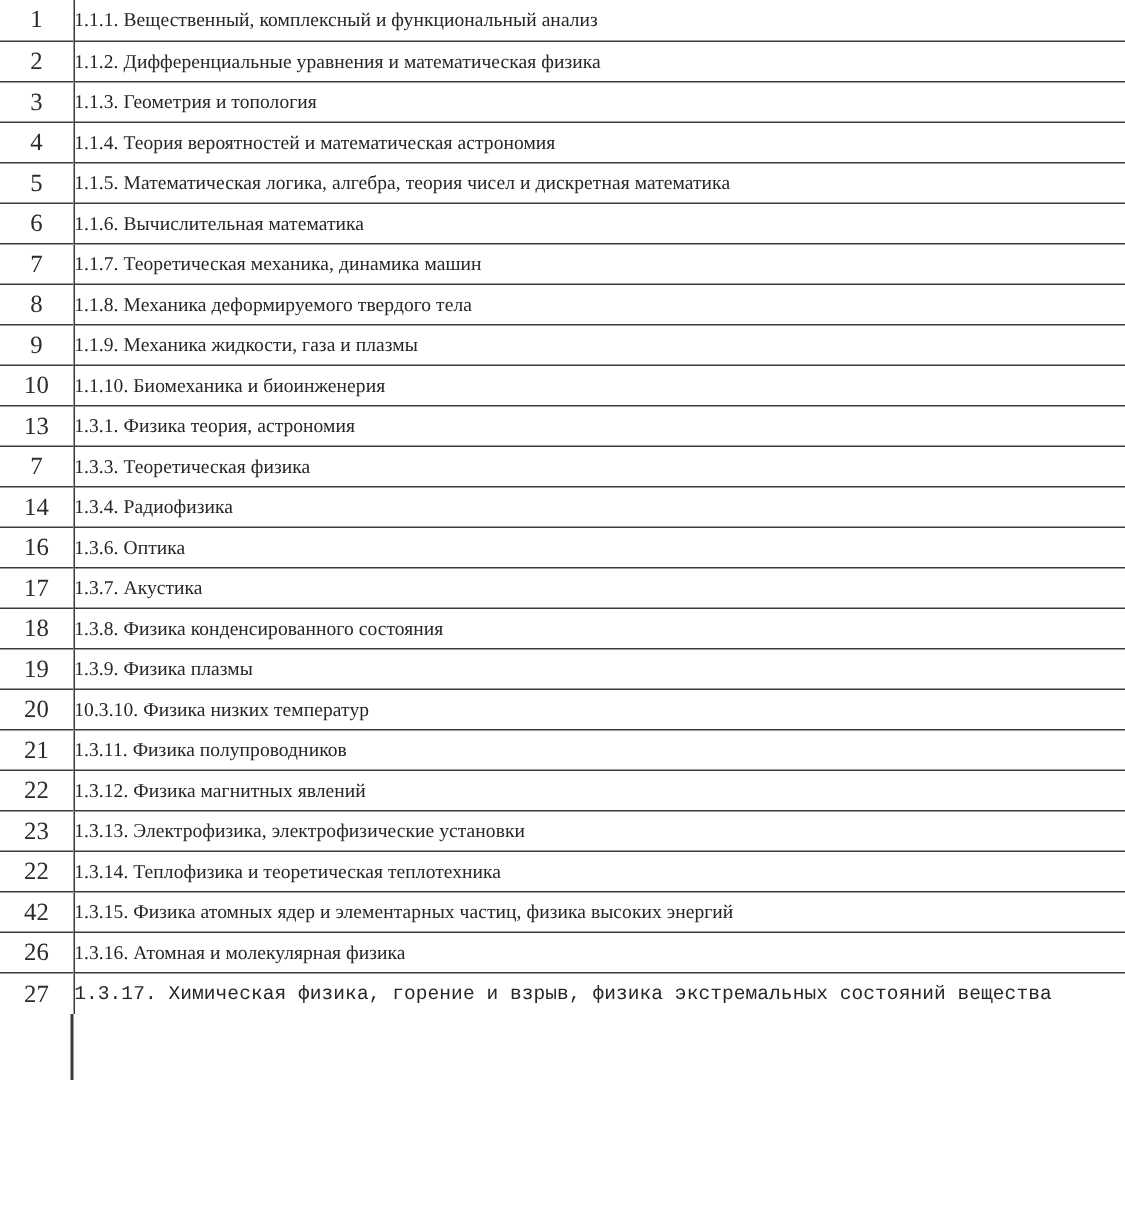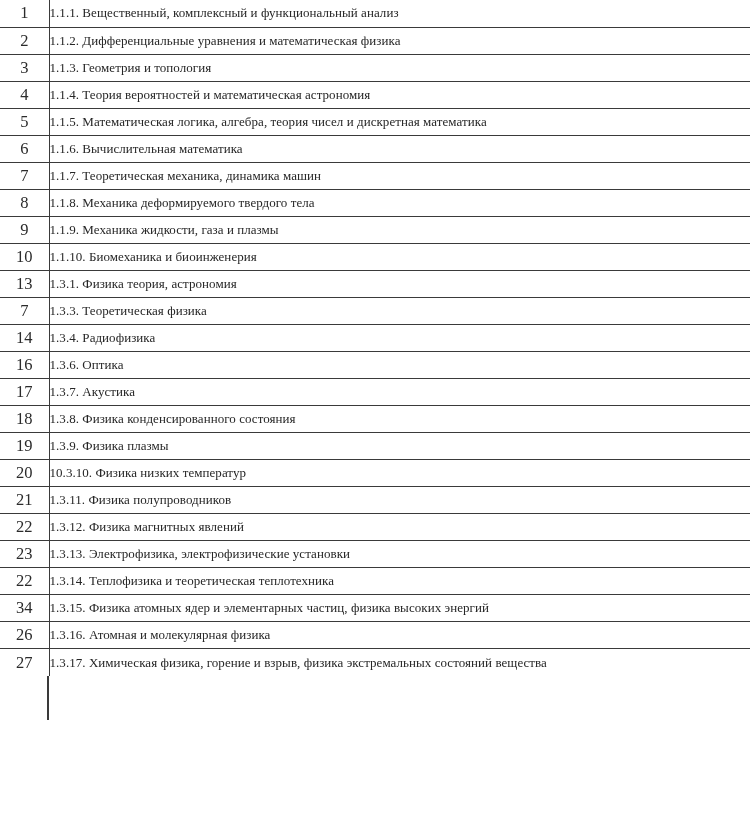--- a/index.html
+++ b/index.html
@@ -73,20 +73,21 @@
   
   tr.wrap-row td.num-cell {
     vertical-align: top;
     line-height: 27px;
     text-align: center;
   }
   tr.wrap-row td.name-cell {
     white-space: normal;
     vertical-align: top;
     line-height: 27px;
+    font-family: Liberation Mono, monospace;
   }
 
   
   #tail {
     position: relative;
     width: 750px;
     height: 44px;
     background: #ffffff;
   }
   #tail .divider-continuation {
@@ -191,21 +192,21 @@
         </tr>
         <tr>
           <td class="num-cell">23</td>
           <td class="name-cell">1.3.13. Электрофизика, электрофизические установки</td>
         </tr>
         <tr>
           <td class="num-cell">22</td>
           <td class="name-cell">1.3.14. Теплофизика и теоретическая теплотехника</td>
         </tr>
         <tr>
-          <td class="num-cell">34</td>
+          <td class="num-cell">42</td>
           <td class="name-cell">1.3.15. Физика атомных ядер и элементарных частиц, физика высоких энергий</td>
         </tr>
         <tr>
           <td class="num-cell">26</td>
           <td class="name-cell">1.3.16. Атомная и молекулярная физика</td>
         </tr>
         <tr class=" wrap-row">
           <td class="num-cell">27</td>
           <td class="name-cell">1.3.17. Химическая физика, горение и взрыв, физика экстремальных состояний вещества</td>
         </tr>

